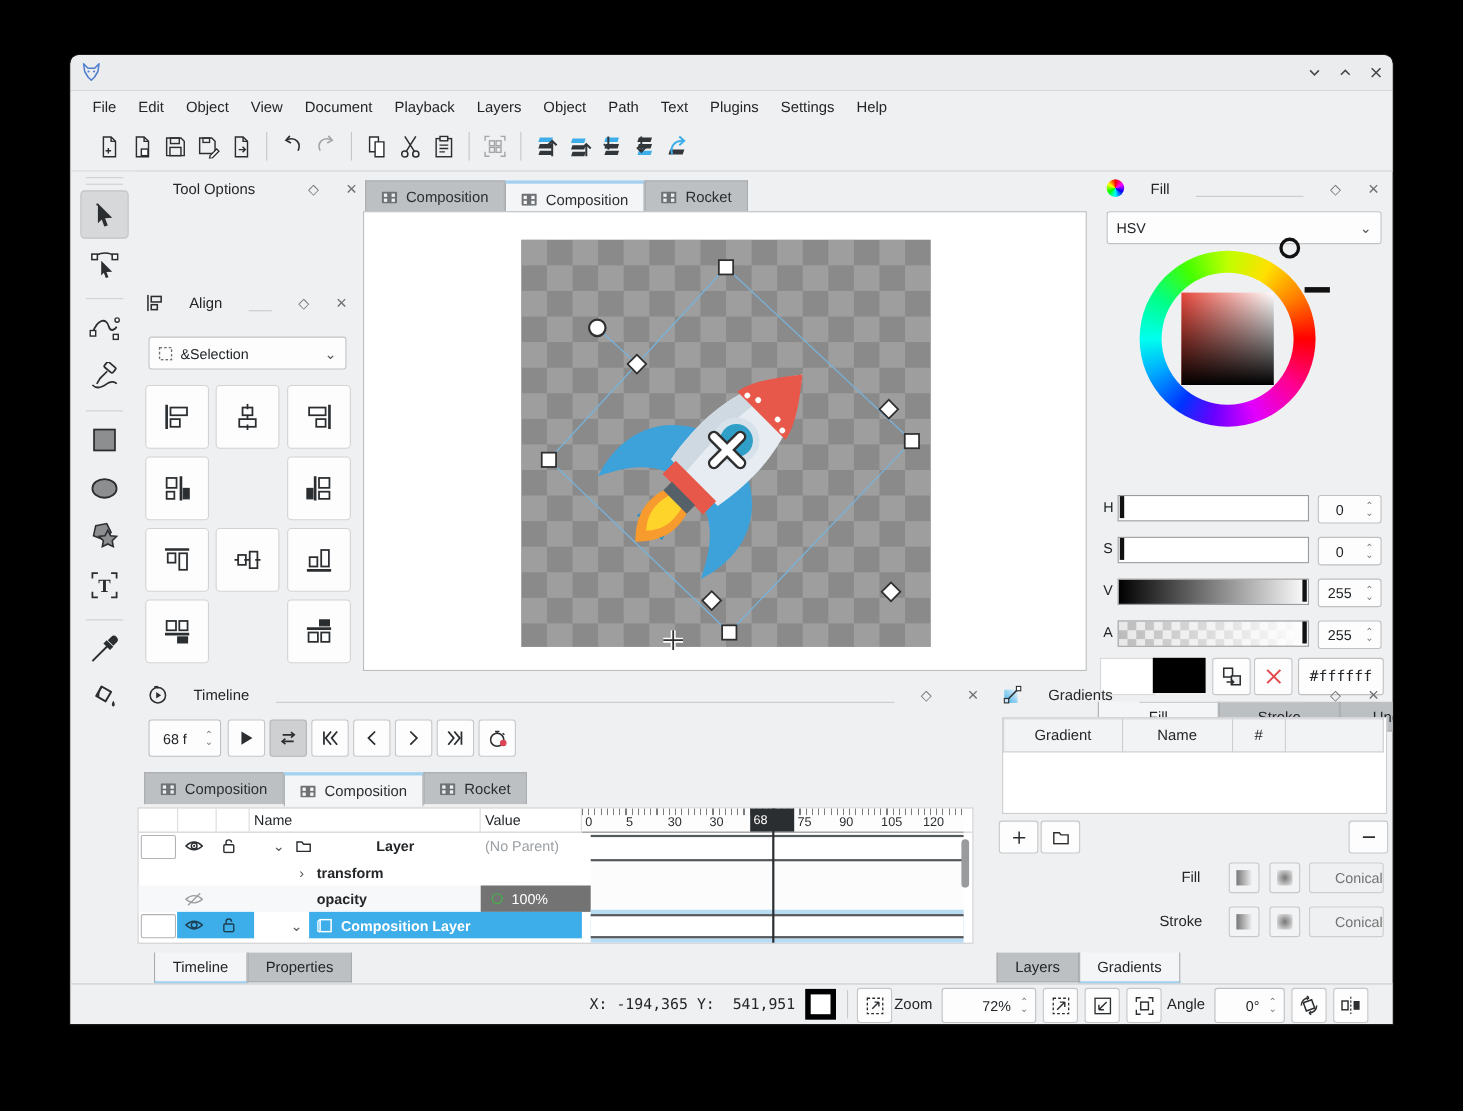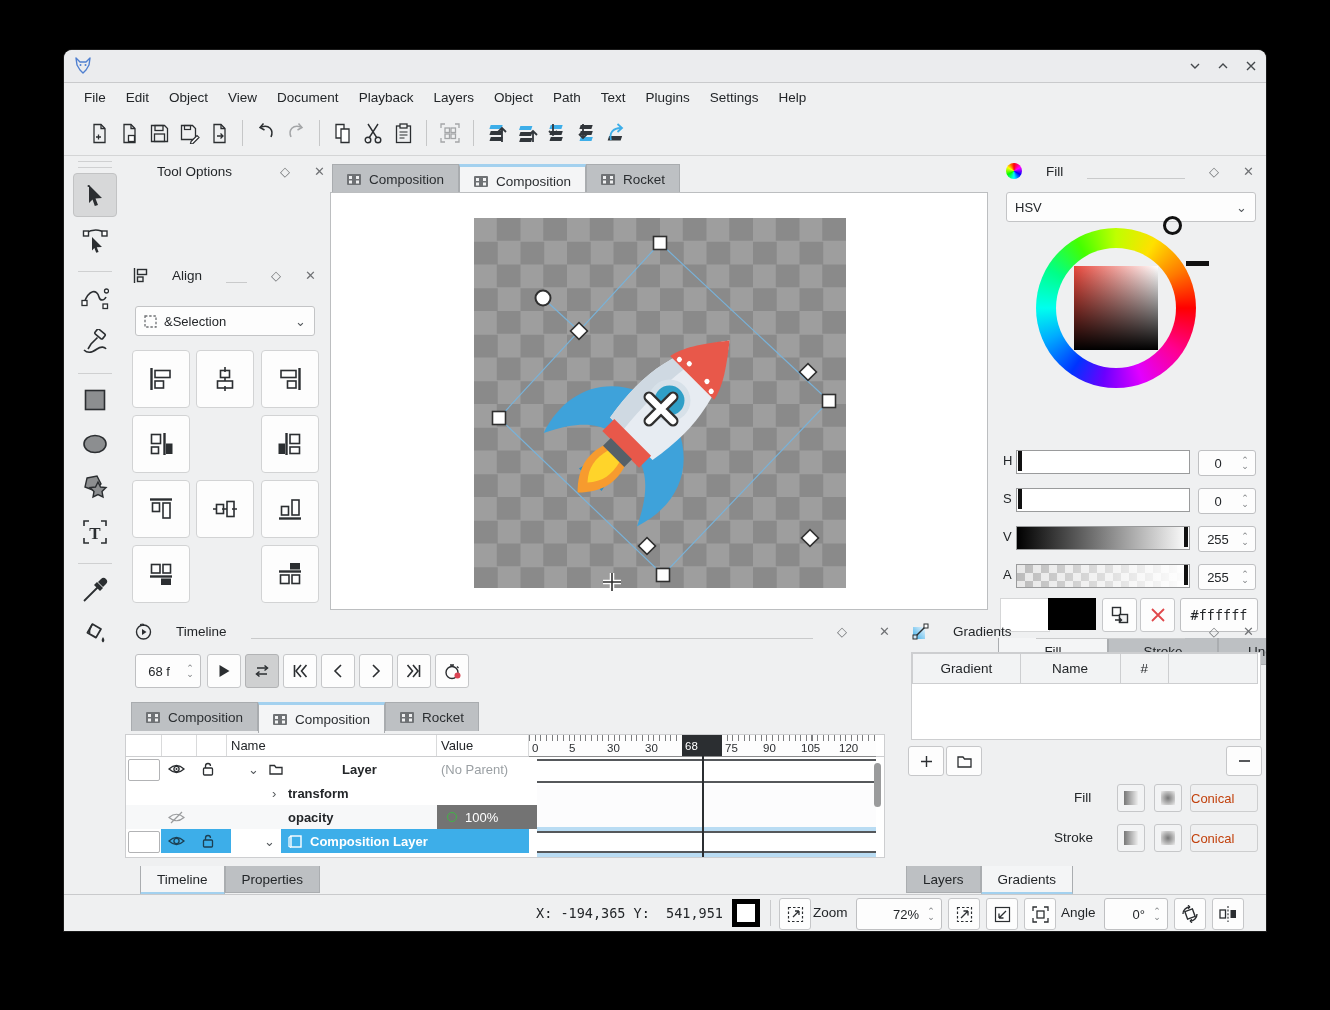--- a/index.html
+++ b/index.html
@@ -65,21 +65,21 @@
   .tlbtn.toggled{background:#cfd0d1;border-color:#b2b3b5;}
   .tlrow{position:absolute;left:0;width:403px;height:24px;display:flex;align-items:center;font-size:13px;}
   .rowbox{position:absolute;left:2px;top:2px;width:30px;height:20px;background:#fff;border:1px solid #b2b3b5;border-radius:2px;}
   .ruler-label{position:absolute;top:7px;font-size:11.5px;color:#2b2e31;}
   .track{position:absolute;left:411px;width:339px;background:#fff;}
   
   .gp{position:absolute;left:842px;top:566px;width:356px;height:250px;}
   .gp table{border-collapse:collapse;width:346px;background:#fff;font-size:13.5px;}
   .gp th{font-weight:normal;border:1px solid #cdced0;height:27px;background:#f2f3f4;}
   .gswatchbtn{position:absolute;width:26px;height:26px;background:#f2f3f4;border:1px solid #c6c7c9;border-radius:3px;display:flex;align-items:center;justify-content:center;}
-  .conicalbtn{position:absolute;width:66px;height:26px;border:1px solid #cdcecf;border-radius:3px;color:#c2410c;font-size:13px;display:flex;align-items:center;justify-content:flex-start;}
+  .conicalbtn{position:absolute;width:66px;height:26px;border:1px solid #cdcecf;border-radius:3px;color:#737373;font-size:13px;display:flex;align-items:center;justify-content:flex-end;}
   
   .status{position:absolute;left:0;right:0;bottom:0;height:36px;background:#eff0f1;border-top:1px solid #c9cacc;}
   .status .mono{font-family:"DejaVu Sans Mono",monospace;font-size:13.5px;white-space:pre;}
   .stbtn{position:absolute;top:3px;width:30px;height:30px;background:#fdfdfd;border:1px solid #c6c7c9;border-radius:3px;display:flex;align-items:center;justify-content:center;}
   .stlbl{position:absolute;top:10px;font-size:13.5px;}
   svg{display:block;}
   .bold{font-weight:bold;}
 </style>
 </head>
 <body>

